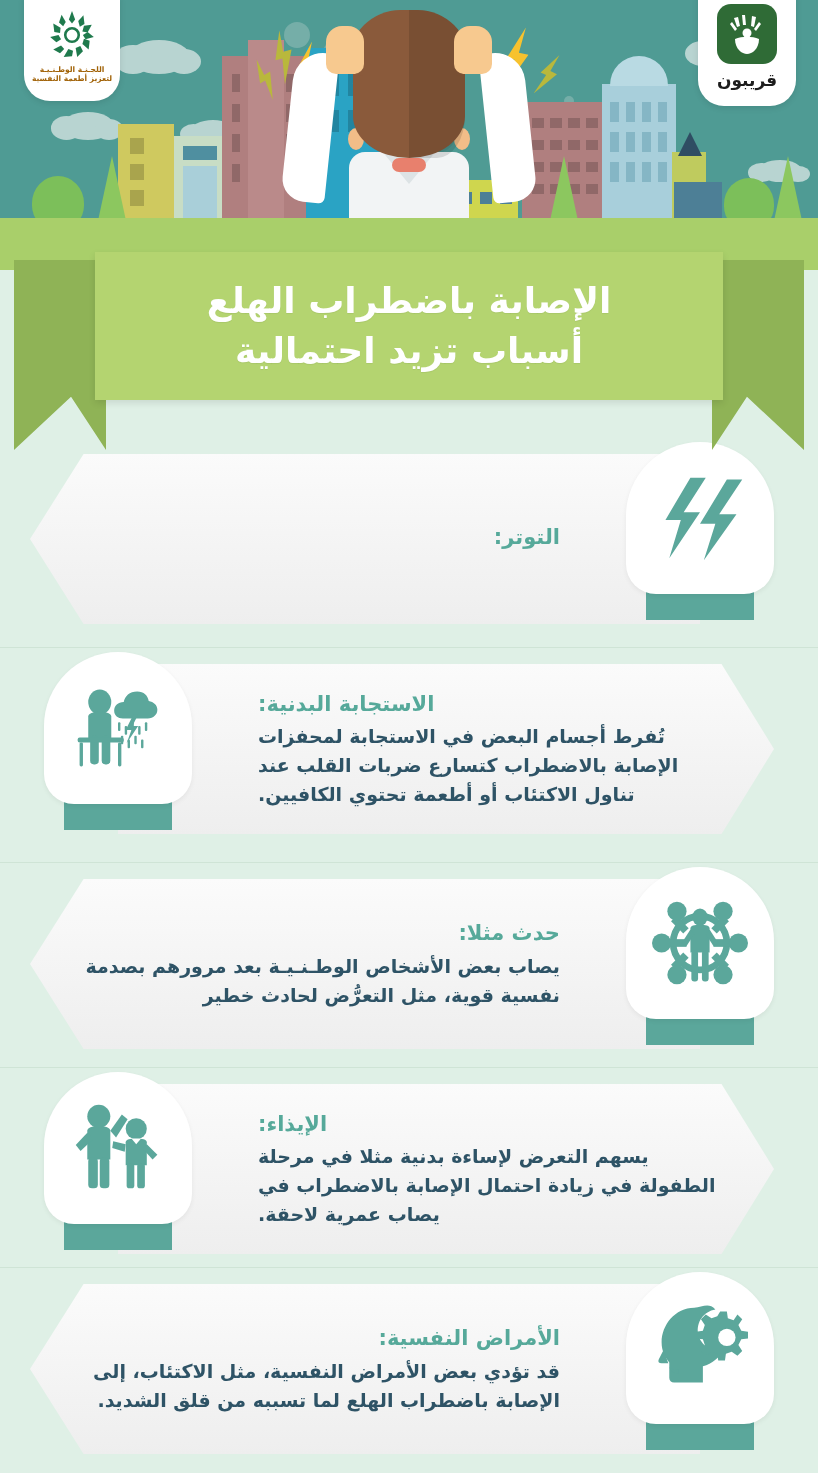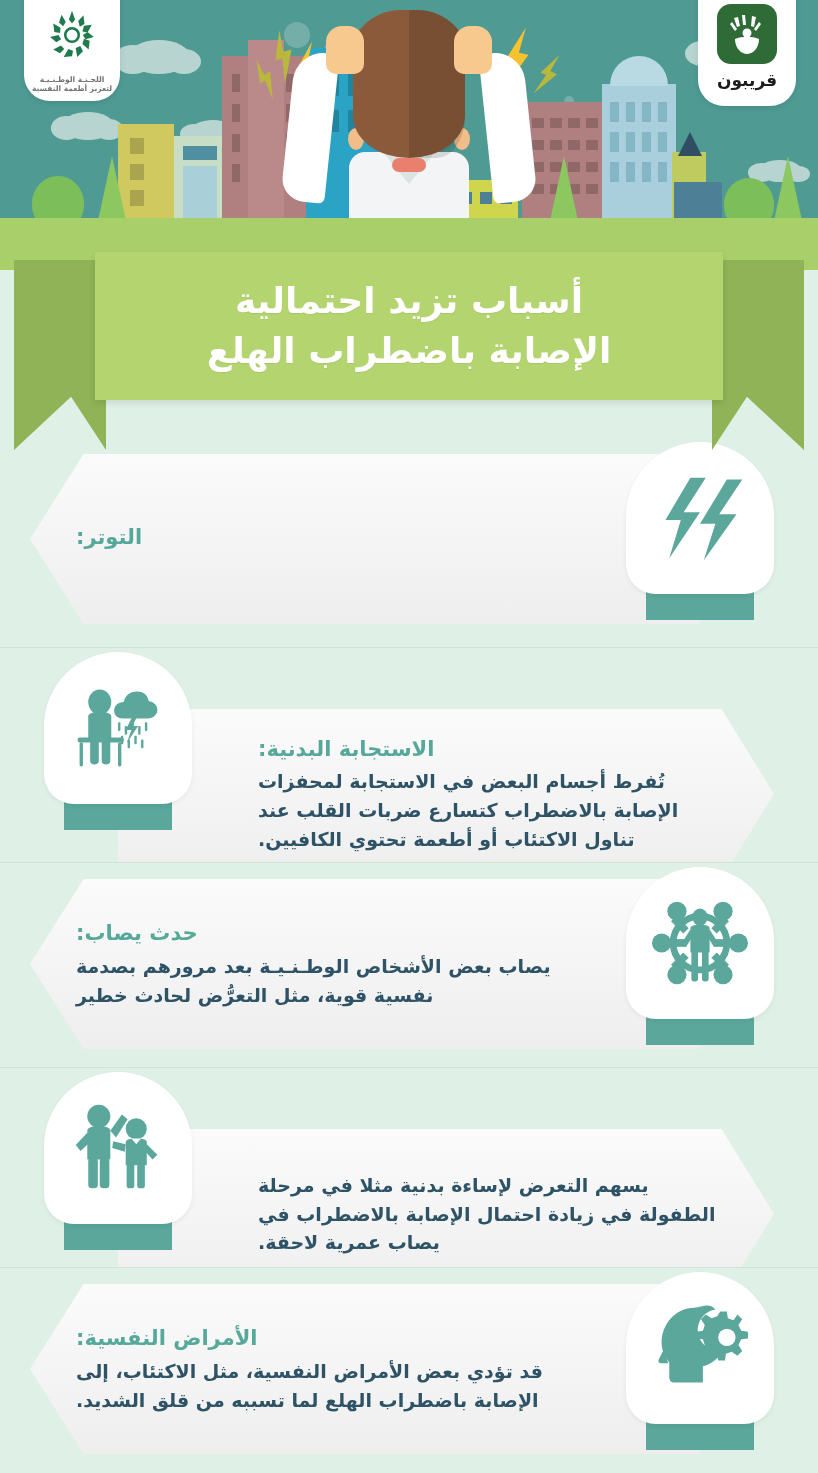--- a/index.html
+++ b/index.html
@@ -178,21 +178,21 @@
     box-shadow: 0 2px 6px rgba(0,0,0,.10);
     display: flex;
     flex-direction: column;
     align-items: center;
     justify-content: flex-start;
   }
   .logo-left  { left: 24px; top: -4px; width: 96px; height: 105px; padding-top: 12px; }
   .logo-right { right: 22px; top: -6px; width: 98px; height: 112px; padding-top: 10px; }
 
   .nat-mark { width: 52px; height: 52px; }
-  .nat-text { margin-top: 15px; text-align: center; line-height: 1.25; color: #737373; font-weight: bold; letter-spacing: .5px; }
+  .nat-text { margin-top: 5px; text-align: center; line-height: 1.25; color: #a16207; font-weight: bold; letter-spacing: .5px; }
   .nat-text .l1 { font-size: 7.5px; display: block; }
   .nat-text .l2 { font-size: 7.5px; display: block; }
 
   .q-tile {
     width: 60px; height: 60px;
     background: #2f6b36;
     border-radius: 14px;
     display: flex; align-items: center; justify-content: center;
   }
   .q-word { margin-top: 6px; font-size: 17px; font-weight: bold; color: #1d1d1d; }
@@ -275,24 +275,23 @@
   .card.point-left {
     left: 30px; right: 118px;
     clip-path: polygon(8% 0, 100% 0, 100% 100%, 8% 100%, 0 50%);
     padding: 0 140px 0 46px;
   }
   
   .card.point-right {
     left: 118px; right: 44px;
     clip-path: polygon(0 0, 92% 0, 100% 50%, 92% 100%, 0 100%);
     padding: 0 46px 0 140px;
-    margin-top: 45px;
-  }
-
-  .card-text { width: 100%; direction: rtl; text-align: left; }
+  }
+
+  .card-text { width: 100%; direction: rtl; text-align: right; }
   .card.point-right .card-text { text-align: left; direction: rtl; }
 
   .card-title {
     color: #56a99a;
     font-size: 21px;
     font-weight: bold;
     line-height: 1.5;
     margin-bottom: 2px;
   }
   .card-body {
@@ -534,22 +533,22 @@
         </svg>
       </div>
       <div class="q-word">قريبون</div>
     </div>
   </div>
 
   <div class="ribbon-wrap">
     <div class="ribbon-tail l"></div>
     <div class="ribbon-tail r"></div>
     <div class="ribbon-main">
+      <div class="title-line">الإصابة باضطراب الهلع</div>
       <div class="title-line">أسباب تزيد احتمالية</div>
-      <div class="title-line">الإصابة باضطراب الهلع</div>
     </div>
   </div>
 
   <div class="sections">
 
     <div class="section" style="height:210px;">
       <div class="watermark">قريبون</div>
       <div class="card point-left">
         <div class="card-text">
           <div class="card-title">التوتر:</div>
@@ -607,21 +606,21 @@
             </g>
           </svg>
         </div>
       </div>
     </div>
 
     <div class="section" style="height:205px;">
       <div class="watermark">قريبون</div>
       <div class="card point-left">
         <div class="card-text">
-          <div class="card-title">حدث يصاب:</div>
+          <div class="card-title">حدث مثلا:</div>
           <div class="card-body">يصاب بعض الأشخاص الوطـنـيـة بعد مرورهم بصدمة نفسية قوية، مثل التعرُّض لحادث خطير</div>
         </div>
       </div>
       <div class="medallion right">
         <div class="med-base"></div>
         <div class="med-dome">
           <svg class="med-icon" viewBox="0 0 100 100">
             <g fill="#5ba79b">
               <circle cx="50" cy="50" r="28" fill="none" stroke="#5ba79b" stroke-width="7"></circle>
               <rect x="18" y="46" width="18" height="8"></rect>
@@ -648,20 +647,21 @@
             </g>
           </svg>
         </div>
       </div>
     </div>
 
     <div class="section" style="height:200px;">
       <div class="watermark">قريبون</div>
       <div class="card point-right">
         <div class="card-text">
+          <div class="card-title">الإيذاء:</div>
           <div class="card-body">يسهم التعرض لإساءة بدنية مثلا في مرحلة الطفولة في زيادة احتمال الإصابة بالاضطراب في يصاب عمرية لاحقة.</div>
         </div>
       </div>
       <div class="medallion left">
         <div class="med-base"></div>
         <div class="med-dome">
           <svg class="med-icon" viewBox="0 0 100 100">
             <g fill="#5ba79b">
 
               <circle cx="30" cy="17" r="12"></circle>

